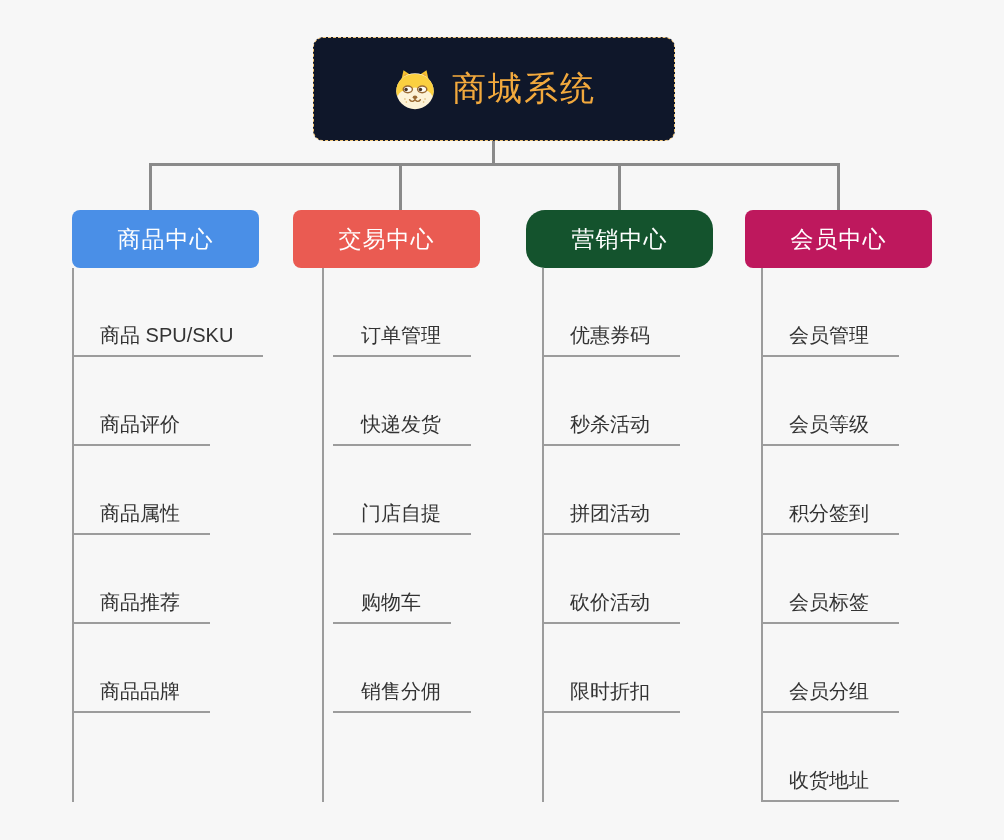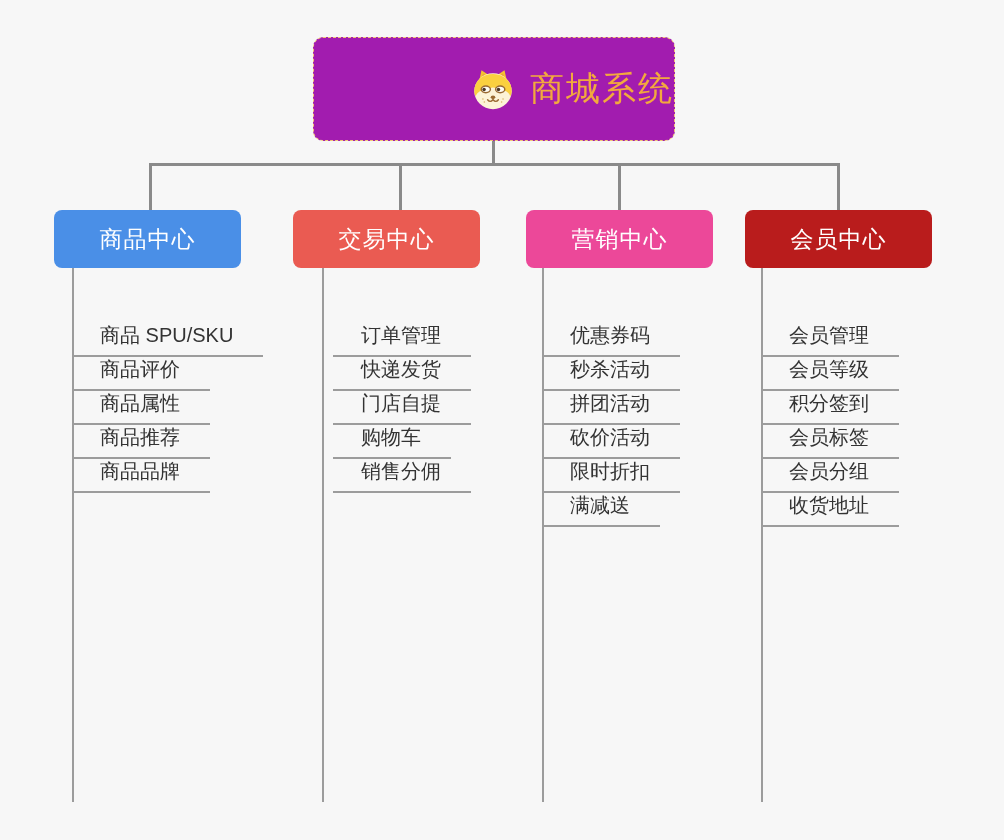--- a/index.html
+++ b/index.html
@@ -18,24 +18,24 @@
   .conn.drop  { top: 163px; width: 3px; height: 48px; }
   .conn.drop-0 { left: 149px; }
   .conn.drop-1 { left: 399px; }
   .conn.drop-2 { left: 618px; }
   .conn.drop-3 { left: 837px; }
 
   
   .root-node {
     position: absolute; left: 313px; top: 37px;
     width: 362px; height: 104px;
-    background: #a21caf;
+    background: #0f172a;
     border: 1px dashed #f2c577;
     border-radius: 10px;
-    display: flex; align-items: center; justify-content: flex-end;
+    display: flex; align-items: center; justify-content: center;
     cursor: pointer;
   }
   .shiba { width: 46px; height: 44px; margin-right: 14px; flex: 0 0 auto; }
   .shiba svg { width: 100%; height: 100%; display: block; }
   .root-title {
     font-size: 34px;
     color: #f2a93d;
     letter-spacing: 2px;
     white-space: nowrap;
   }
@@ -44,38 +44,39 @@
   .branch-box {
     position: absolute; top: 210px;
     width: 187px; height: 58px;
     border-radius: 8px;
     color: #ffffff;
     font-size: 23px;
     letter-spacing: 1px;
     display: flex; align-items: center; justify-content: center;
     cursor: pointer;
   }
-  .bx-0 { left: 54px; }
+  .bx-0 { left: 72px; }
   .bx-1 { left: 293px; }
   .bx-2 { left: 526px; }
   .bx-3 { left: 745px; }
 
   
   .vline { position: absolute; top: 268px; width: 2px; height: 534px; background: #9c9c9c; }
   .vl-0 { left: 72px; }
   .vl-1 { left: 322px; }
   .vl-2 { left: 542px; }
   .vl-3 { left: 761px; }
 
   
   .column {
     position: absolute; top: 268px;
     display: flex; flex-direction: column;
     align-items: flex-start;
     padding-top: 55px;
+    gap: 55px;
   }
   .col-0 { left: 72px; }
   .col-1 { left: 333px; }
   .col-2 { left: 542px; justify-content: space-between; }
   .col-3 { left: 761px; }
   .leaf {
     font-size: 20px;
     line-height: 24px;
     color: #333333;
     padding: 0 30px 8px 28px;
@@ -122,22 +123,22 @@
         <circle cx="20" cy="48" r="1.1" fill="#d9b36a"></circle>
         <circle cx="46" cy="44" r="1.1" fill="#d9b36a"></circle>
         <circle cx="44" cy="48" r="1.1" fill="#d9b36a"></circle>
       </svg>
     </span>
     <span class="root-title">商城系统</span>
   </div>
 
   <div class="branch-box bx-0" style="background: rgb(74, 143, 231);">商品中心</div>
   <div class="branch-box bx-1" style="background: rgb(234, 91, 82);">交易中心</div>
-  <div class="branch-box bx-2" style="background: #ec4899;">营销中心</div>
-  <div class="branch-box bx-3" style="background: #b91c1c;">会员中心</div>
+  <div class="branch-box bx-2" style="background: #14532d; border-radius: 19px;">营销中心</div>
+  <div class="branch-box bx-3" style="background: #be185d;">会员中心</div>
 
   <div class="vline vl-0"></div>
   <div class="vline vl-1"></div>
   <div class="vline vl-2"></div>
   <div class="vline vl-3"></div>
 
   <div class="column col-0">
     <div class="leaf">商品 SPU/SKU</div>
     <div class="leaf">商品评价</div>
     <div class="leaf">商品属性</div>
@@ -152,21 +153,20 @@
     <div class="leaf">购物车</div>
     <div class="leaf">销售分佣</div>
   </div>
 
   <div class="column col-2">
     <div class="leaf">优惠券码</div>
     <div class="leaf">秒杀活动</div>
     <div class="leaf">拼团活动</div>
     <div class="leaf">砍价活动</div>
     <div class="leaf">限时折扣</div>
-    <div class="leaf">满减送</div>
   </div>
 
   <div class="column col-3">
     <div class="leaf">会员管理</div>
     <div class="leaf">会员等级</div>
     <div class="leaf">积分签到</div>
     <div class="leaf">会员标签</div>
     <div class="leaf">会员分组</div>
     <div class="leaf">收货地址</div>
   </div>

